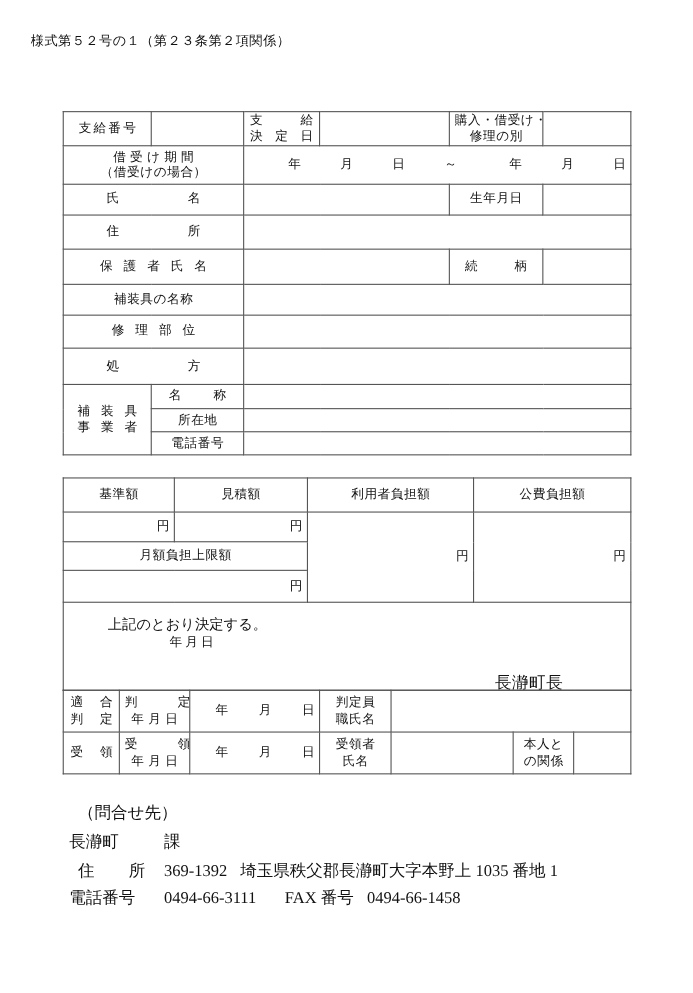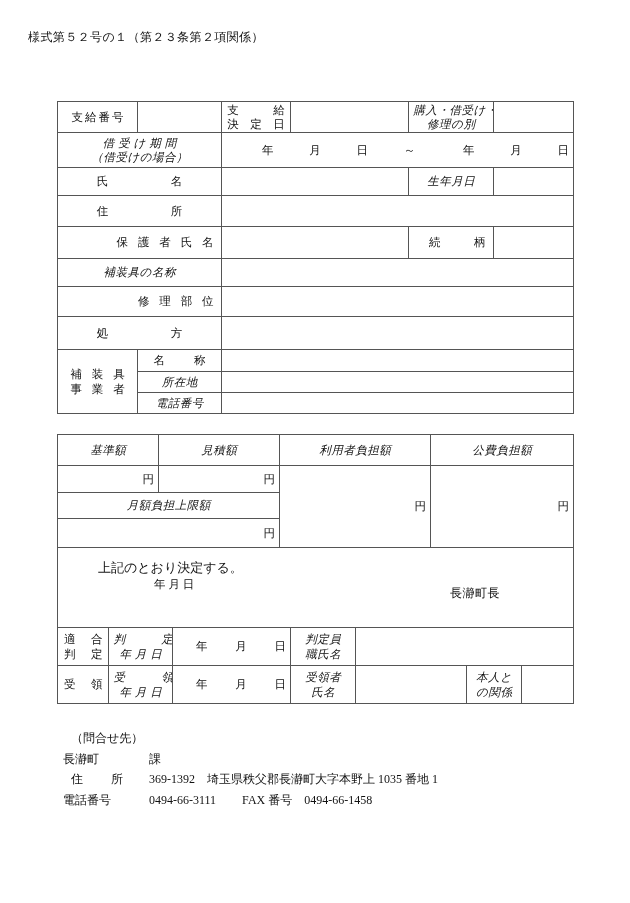--- a/index.html
+++ b/index.html
@@ -57,24 +57,24 @@
     border: 1px solid #555555;
     padding: 0 4px;
     vertical-align: middle;
     line-height: 1.25;
     overflow: hidden;
   }
   .lbl {
     text-align: center;
     white-space: nowrap;
   }
-  .sp1 { letter-spacing: 3.5px; text-indent: 3.5px; text-align: right; }
+  .sp1 { letter-spacing: 3.5px; text-indent: 3.5px; }
   .sp2 { letter-spacing: 7px;   text-indent: 7px; }
   .sp3 { letter-spacing: 2px;   text-indent: 2px; }
-  .tight { letter-spacing: 0.5px; text-indent: 0.5px; font-style: italic; }
+  .tight { letter-spacing: 0.5px; text-indent: 0.5px; }
   .two-line { line-height: 1.35; }
   .yen {
     text-align: right;
     padding-right: 10px;
   }
   .yen-bottom {
     text-align: right;
     padding-right: 10px;
     vertical-align: bottom;
     padding-bottom: 8px;
@@ -112,32 +112,32 @@
   .decision-date {
     position: absolute;
     left: 96px;
     top: 29px;
     font-size: 11.5px;
     white-space: nowrap;
   }
   .decision-mayor {
     position: absolute;
     left: 392px;
-    top: 38px;
-    font-size: 12px;
+    top: 64px;
+    font-size: 15px;
     letter-spacing: 0.5px;
     white-space: nowrap;
   }
 
   
   .contact {
     position: absolute;
     left: 63px;
     top: 728px;
-    font-size: 12px;
+    font-size: 15px;
     line-height: 1.72;
     white-space: nowrap;
   }
   .contact .row { display: block; }
   .contact .c1 {
     display: inline-block;
     width: 86px;
   }
   .contact .c-ind { padding-left: 8px; }
   .contact .sp-fld {

